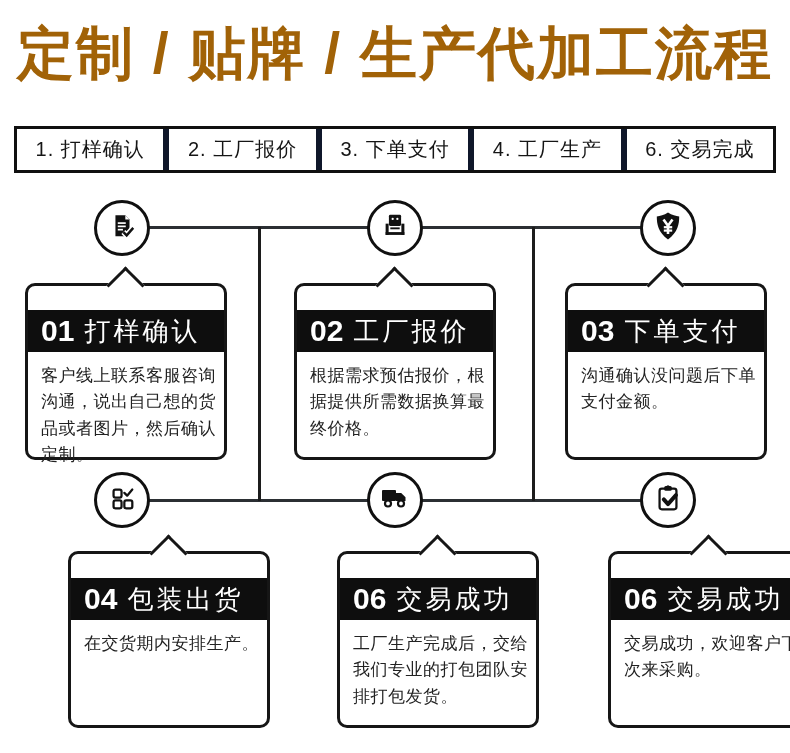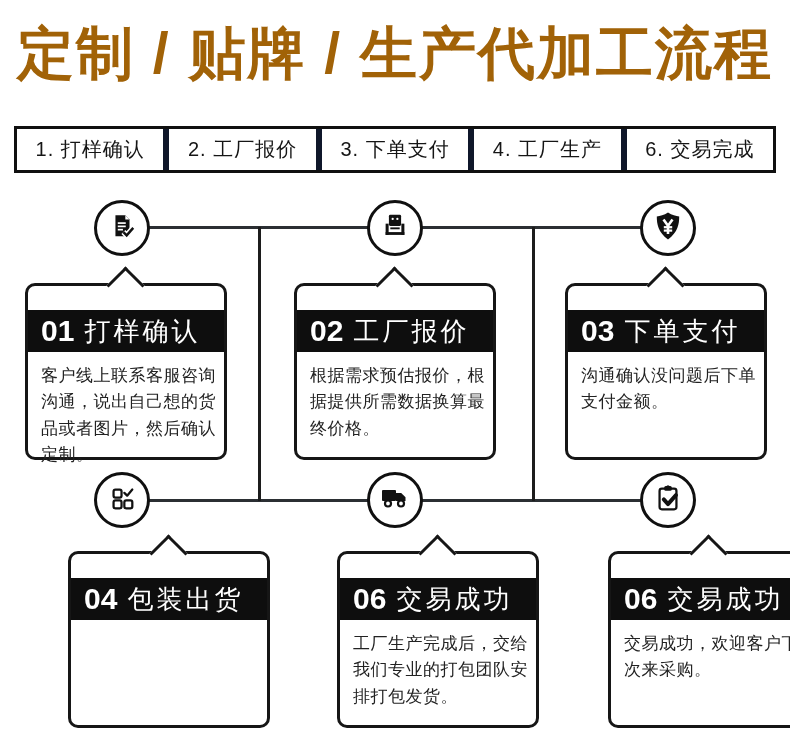--- a/index.html
+++ b/index.html
@@ -187,20 +187,21 @@
     </div>
     <div class="body-text">沟通确认没问题后下单支付金额。</div>
   </div>
 
   <div class="card row2 col1">
     <div class="tail"></div>
     <div class="band">
       <span class="num">04</span>
       <span class="t">包装出货</span>
     </div>
+    <div class="body-text">在交货期内安排生产。</div>
   </div>
 
   <div class="card row2 col2">
     <div class="tail"></div>
     <div class="band">
       <span class="num">06</span>
       <span class="t">交易成功</span>
     </div>
     <div class="body-text">工厂生产完成后，交给我们专业的打包团队安排打包发货。</div>
   </div>

